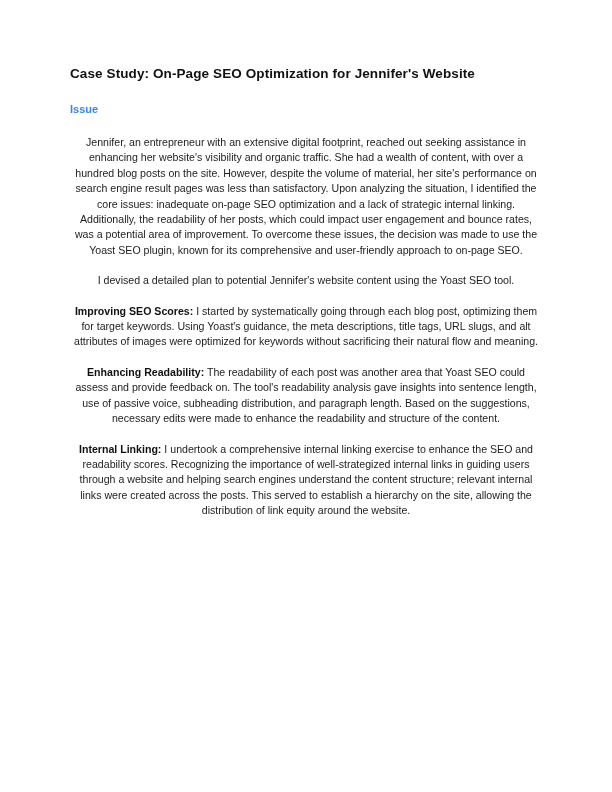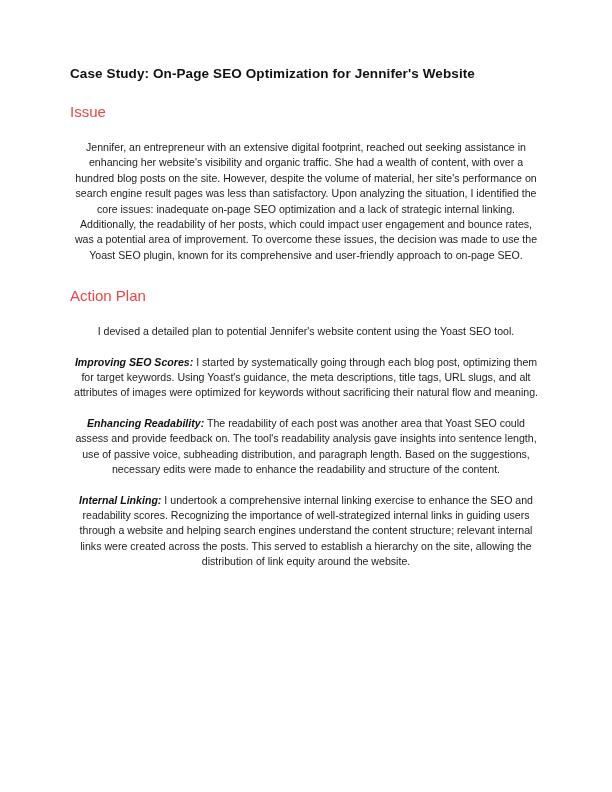--- a/index.html
+++ b/index.html
@@ -25,56 +25,54 @@
 
   .doc-title {
     font-size: 13.5px;
     font-weight: bold;
     color: #111111;
     letter-spacing: 0.1px;
     margin-bottom: 22px;
   }
 
   .section-heading {
-    font-size: 15px;
-    font-weight: normal;
-    color: #ef4444;
+    font-size: 11px;
+    font-weight: bold;
+    color: #3b82f6;
     margin-bottom: 20px;
   }
 
   .para {
     font-size: 10.6px;
     line-height: 15.4px;
     color: #1c1c1c;
     margin-bottom: 15px;
     text-align: center;
   }
 
   .para strong {
     font-weight: bold;
     color: #111111;
-    font-style: italic;
   }
 
   .gap-before-heading {
     margin-top: 24px;
   }
 </style>
 </head>
 <body>
 
 <div class="page">
 
   <h1 class="doc-title">Case Study: On-Page SEO Optimization for Jennifer's Website</h1>
 
   <h2 class="section-heading">Issue</h2>
 
   <p class="para">Jennifer, an entrepreneur with an extensive digital footprint, reached out seeking assistance in enhancing her website's visibility and organic traffic. She had a wealth of content, with over a hundred blog posts on the site. However, despite the volume of material, her site's performance on search engine result pages was less than satisfactory. Upon analyzing the situation, I identified the core issues: inadequate on-page SEO optimization and a lack of strategic internal linking. Additionally, the readability of her posts, which could impact user engagement and bounce rates, was a potential area of improvement. To overcome these issues, the decision was made to use the Yoast SEO plugin, known for its comprehensive and user-friendly approach to on-page SEO.</p>
 
-  <h2 class="section-heading gap-before-heading">Action Plan</h2>
 
   <p class="para">I devised a detailed plan to potential Jennifer's website content using the Yoast SEO tool.</p>
 
   <p class="para">
     <strong>Improving SEO Scores:</strong><span> I started by systematically going through each blog post, optimizing them for target keywords. Using Yoast's guidance, the meta descriptions, title tags, URL slugs, and alt attributes of images were optimized for keywords without sacrificing their natural flow and meaning.</span>
   </p>
 
   <p class="para">
     <strong>Enhancing Readability:</strong><span> The readability of each post was another area that Yoast SEO could assess and provide feedback on. The tool's readability analysis gave insights into sentence length, use of passive voice, subheading distribution, and paragraph length. Based on the suggestions, necessary edits were made to enhance the readability and structure of the content.</span>
   </p>

